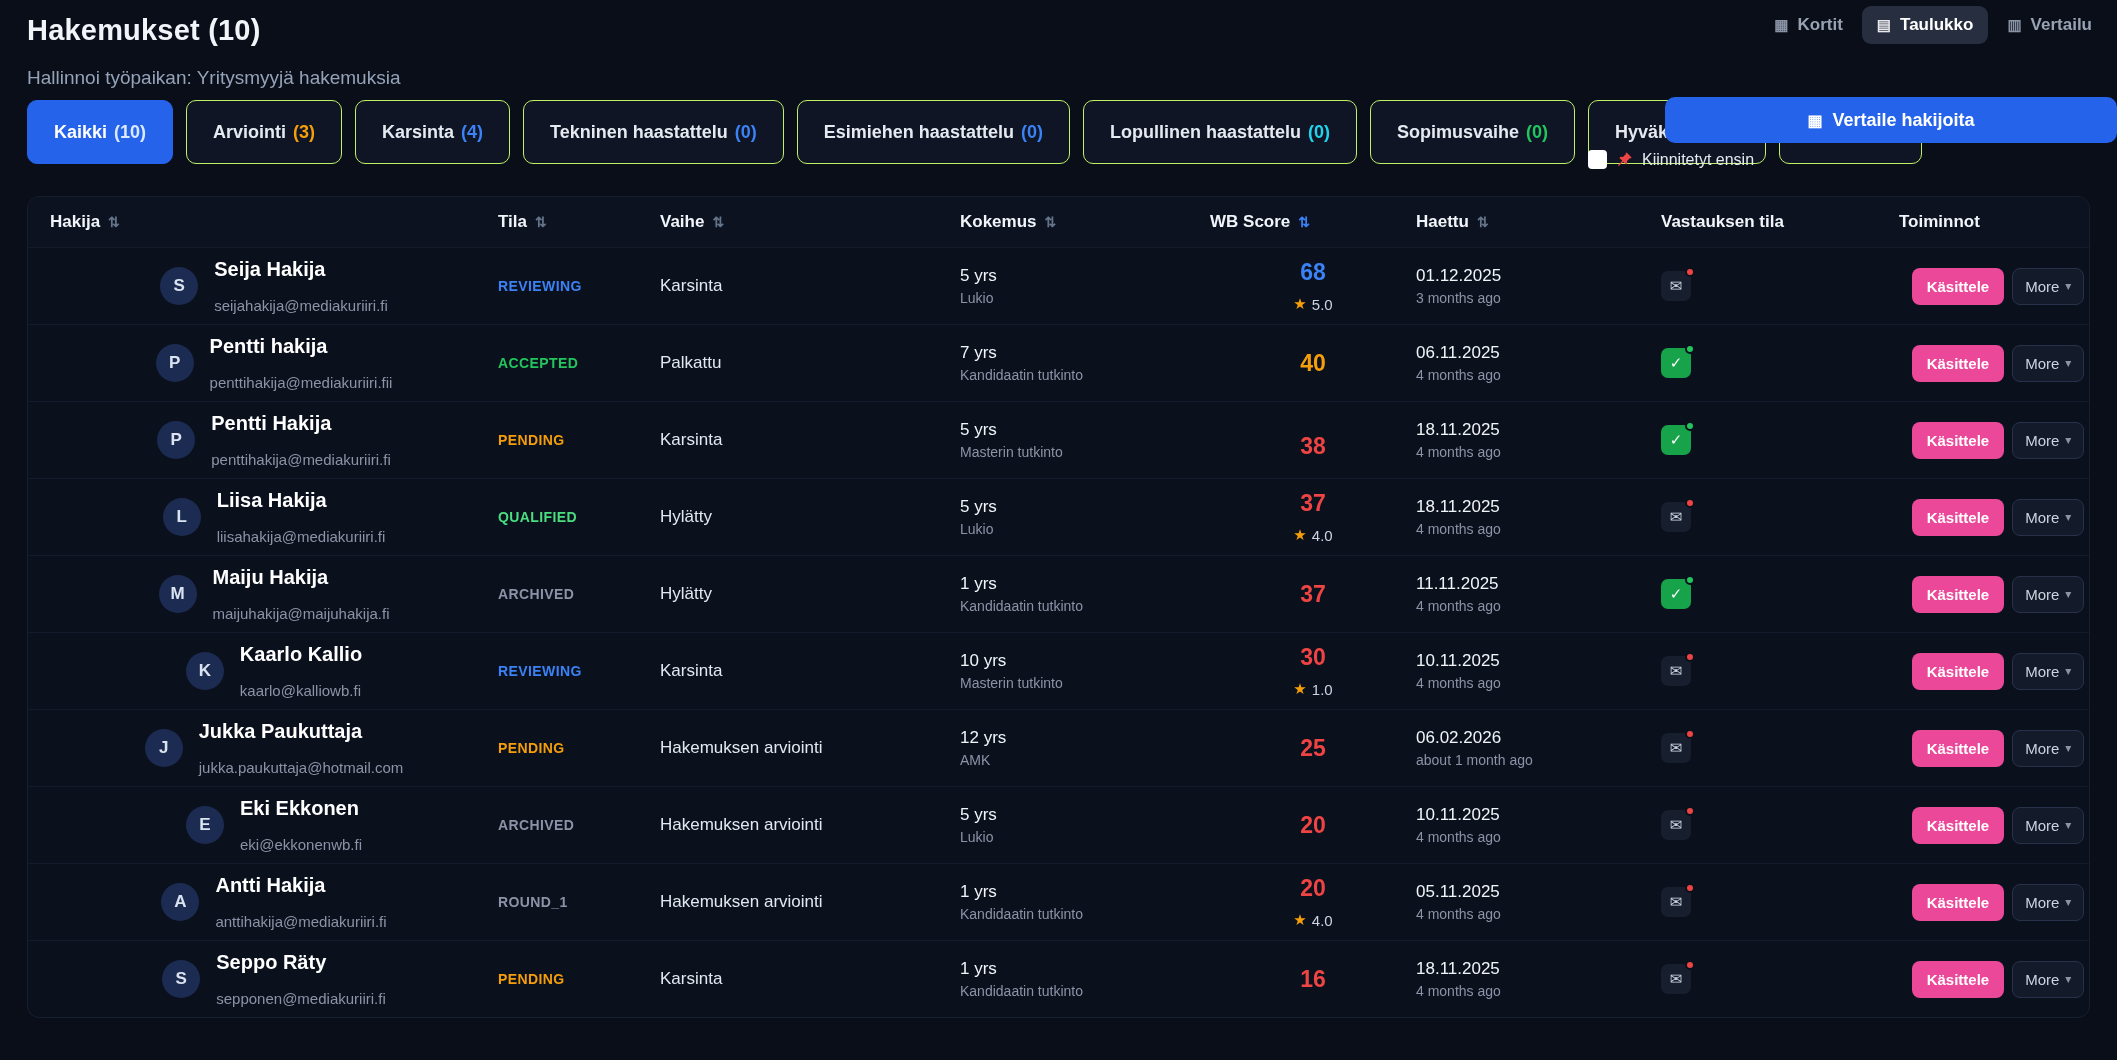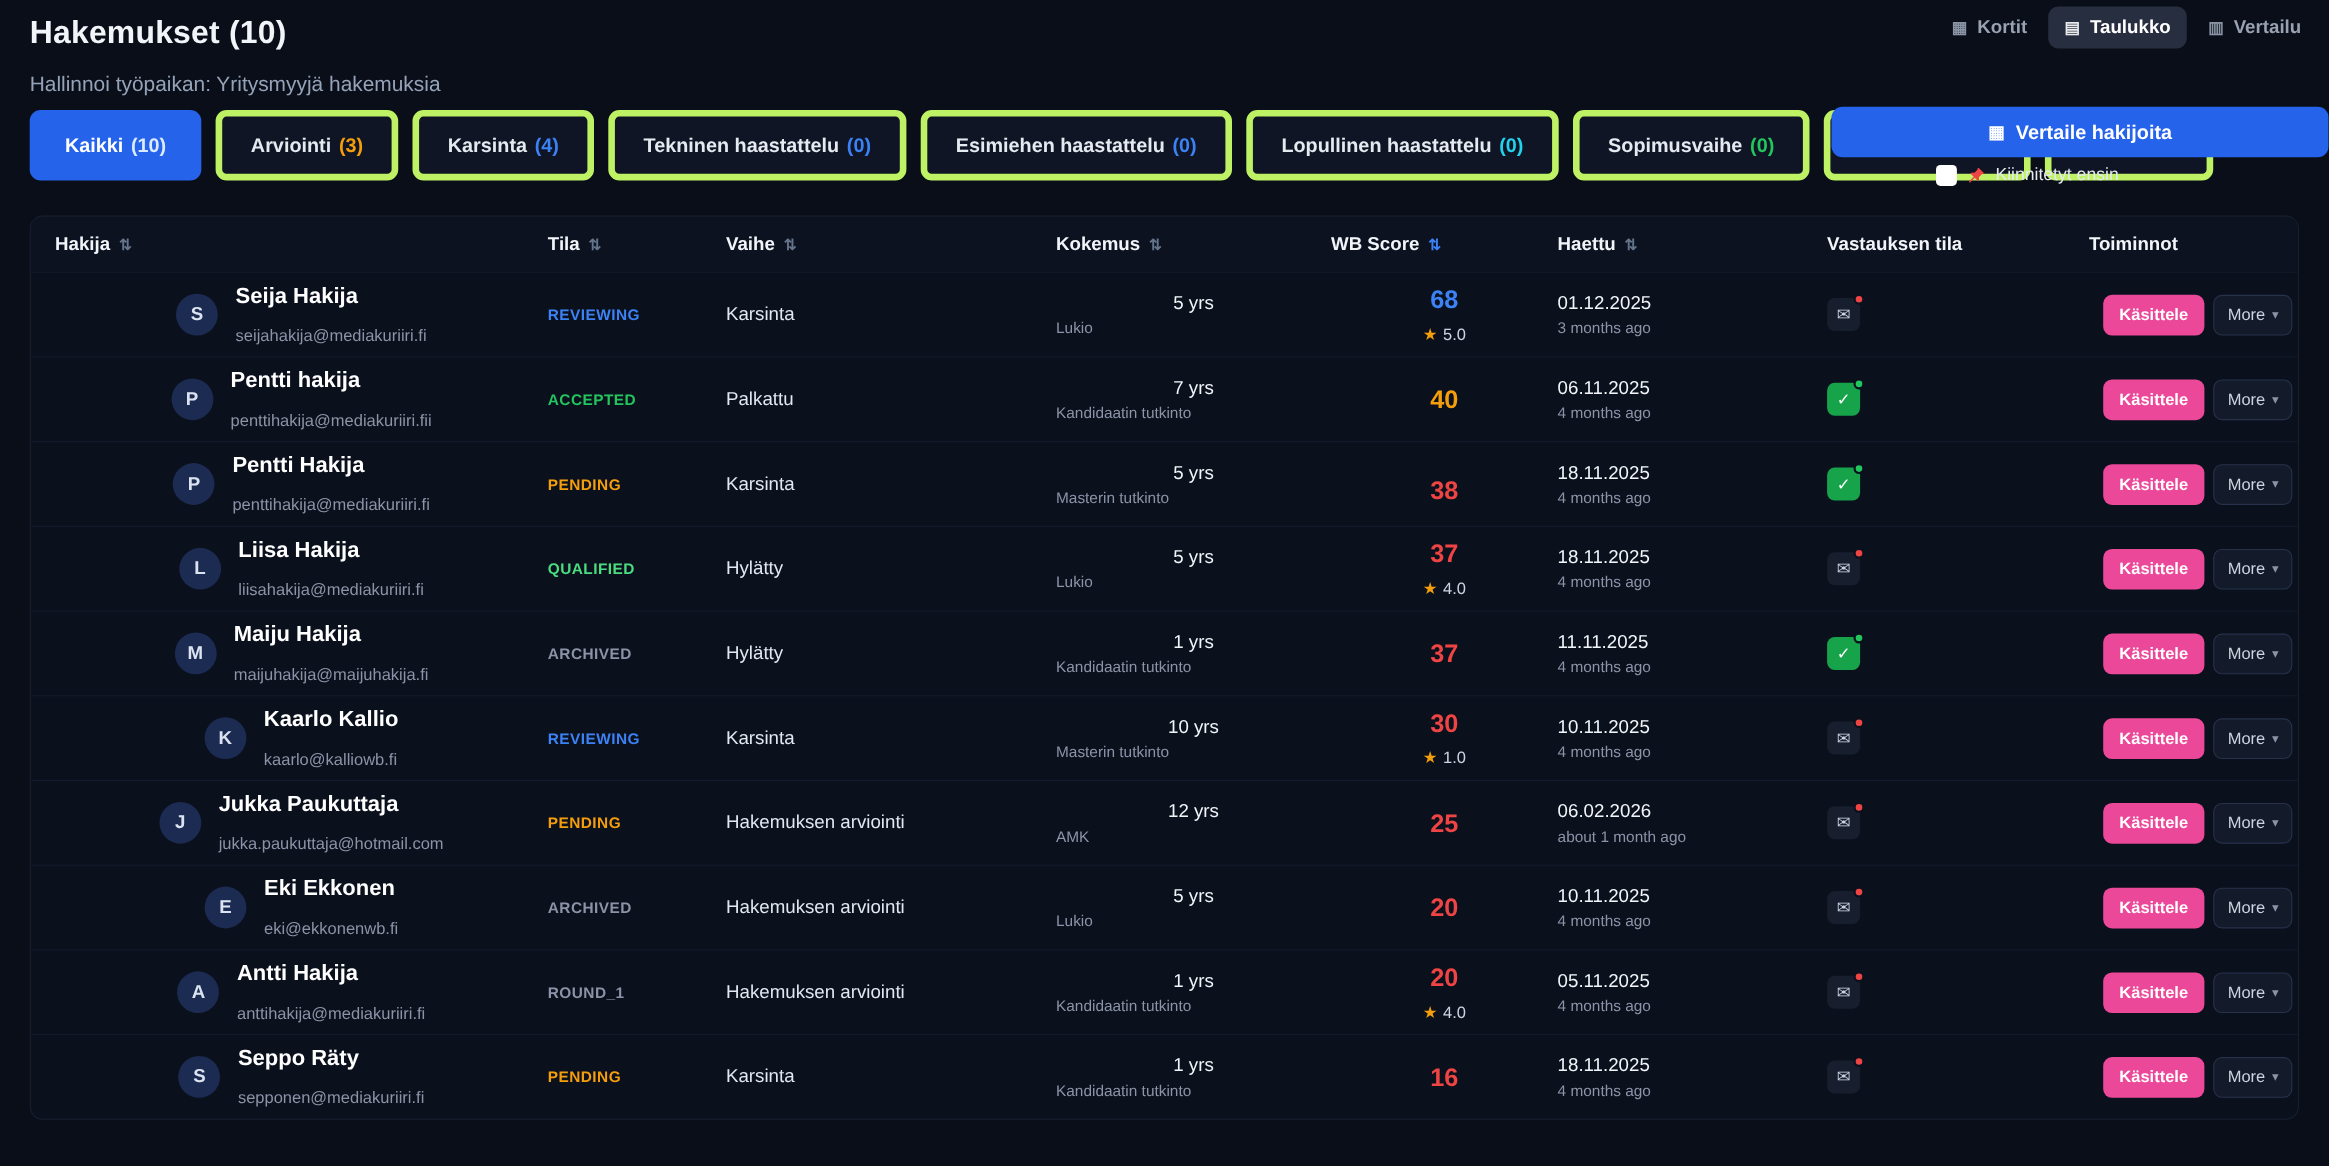--- a/index.html
+++ b/index.html
@@ -20,31 +20,31 @@
   
   .view-toggle { position:absolute; top:6px; right:10px; display:flex; gap:4px; align-items:center; }
   .vt-item { display:flex; align-items:center; gap:9px; padding:9px 15px; border-radius:9px;
              color:#98a2b3; font-size:17px; font-weight:600; cursor:pointer; }
   .vt-item.active { background:#272e3f; color:#ffffff; }
   .vt-icon { font-size:15px; opacity:.9; }
 
   
   .filters { display:flex; gap:13px; margin-top:12px; }
   .filter { height:64px; padding:0 26px; border-radius:10px; background:#0f1524;
-            border:6px solid #bef264; font-size:18px; font-weight:600; display:flex;
+            border:1px solid #bef264; font-size:18px; font-weight:600; display:flex;
             align-items:center; gap:7px; color:#e5e9f0; cursor:pointer; white-space:nowrap; }
   .filter.active { background:#2563eb; border-color:#2563eb; color:#fff; }
 
   
   .compare-btn { position:absolute; top:97px; right:0; width:452px; height:46px;
                  background:#2563eb; border:none; border-radius:10px; color:#fff;
                  font-size:18px; font-weight:600; display:flex; align-items:center;
                  justify-content:center; gap:10px; cursor:pointer; font-family:inherit; }
   .compare-icon { font-size:16px; }
-  .pinned { position:absolute; top:150px; left:1760px; display:flex; align-items:center;
+  .pinned { position:absolute; top:150px; left:1588px; display:flex; align-items:center;
             gap:9px; font-size:16px; color:#e5e9f0; cursor:pointer; }
   .checkbox { width:19px; height:19px; background:#ffffff; border-radius:4px; display:inline-block; }
   .pin-icon { display:inline-flex; width:17px; height:17px; }
 
   
   .table { margin-top:32px; border:1px solid #182030; border-radius:12px; background:#0b101d; overflow:hidden; }
   .thead, .tr { display:grid; grid-template-columns:470px 162px 300px 250px 206px 245px 238px 1fr; align-items:center; }
   .thead { height:50px; font-size:17px; font-weight:700; color:#f1f5f9; background:#0c1220; }
   .th { display:flex; align-items:center; gap:8px; padding-right:6px; }
   .th:first-child { padding-left:22px; }
@@ -55,21 +55,21 @@
   .td { display:flex; flex-direction:column; justify-content:center; }
   .td-hakija { flex-direction:row; align-items:center; gap:16px; padding-left:22px; }
   .avatar { width:38px; height:38px; min-width:38px; border-radius:50%; background:#1c2b52;
             color:#dbe3f0; font-weight:700; font-size:17px; display:flex; align-items:center;
             justify-content:center; }
   .who { display:flex; flex-direction:column; gap:16px; }
   .name { font-size:20px; font-weight:600; color:#ffffff; }
   .email { font-size:15px; color:#8b93a7; }
   .status { font-size:14px; font-weight:700; letter-spacing:.4px; }
   .stage { font-size:17px; color:#e2e8f0; }
-  .exp { font-size:17px; color:#f1f5f9;text-align:center; }
+  .exp { font-size:17px; color:#f1f5f9; }
   .edu { font-size:14px; color:#8b93a7; margin-top:4px; }
   .score-cell { flex-direction:column; align-items:center; gap:9px; }
   .score { font-size:23px; font-weight:800; }
   .rating { font-size:15px; color:#cbd5e1; display:flex; align-items:center; gap:5px; }
   .star-icon { color:#f59e0b; font-size:15px; }
   .date { font-size:17px; color:#f1f5f9; }
   .ago { font-size:14px; color:#8b93a7; margin-top:4px; }
 
   .resp { position:relative; width:30px; height:30px; border-radius:7px; background:#171e2e;
           display:flex; align-items:center; justify-content:center; font-size:15px;

